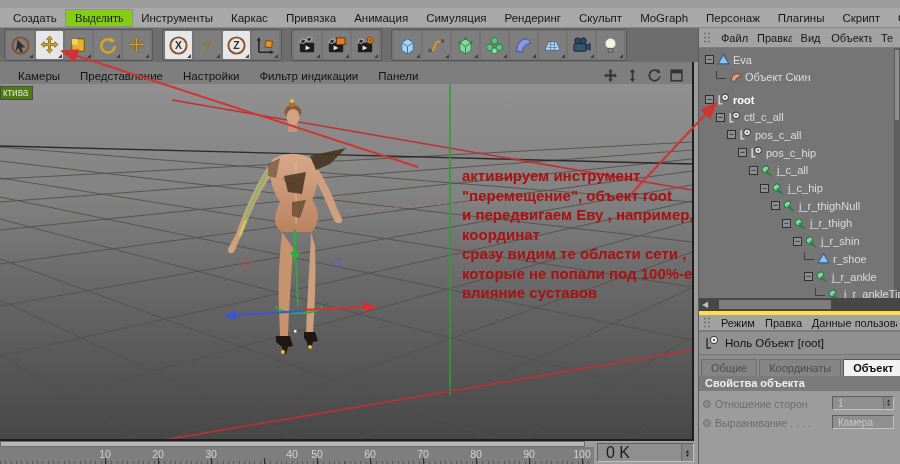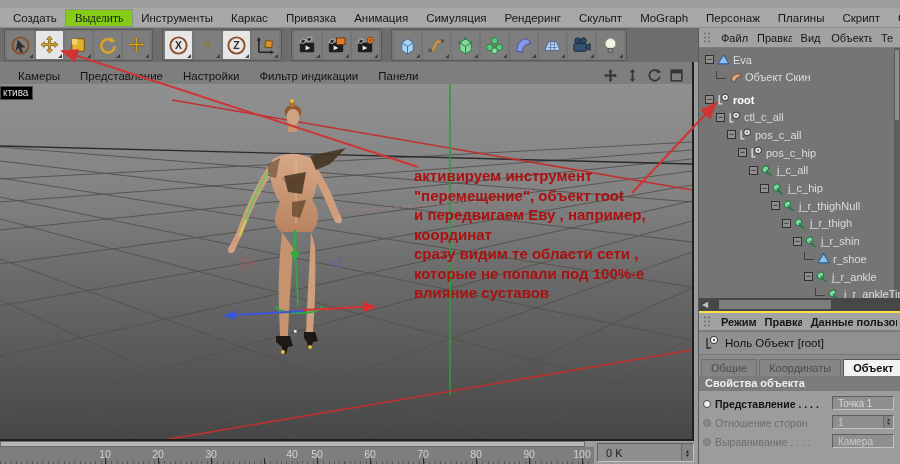--- a/index.html
+++ b/index.html
@@ -23,32 +23,32 @@
   .tb-btn.on{background:#e6e6e6;}
   .tb-btn::after{content:"";position:absolute;right:1px;bottom:1px;border-left:4px solid transparent;border-bottom:4px solid #3f3f3f;}
 
   
   .vp-area{position:absolute;left:0;top:62px;width:694px;height:379px;border-right:2px solid #1f1f1f;border-bottom:2px solid #1f1f1f;box-sizing:border-box;background:#6f6f6f;}
   .vp-menubar{position:absolute;left:0;top:0;width:692px;height:32px;background:#7e7e7e;border-bottom:5px solid #701a75;display:flex;align-items:center;padding:0 8px;box-sizing:border-box;}
   .vp-mi{padding:2px 10px;font-size:11.5px;color:#141414;white-space:nowrap;}
   .vp-nav{margin-left:auto;display:flex;gap:7px;align-items:center;}
   .vp-nav span{width:15px;height:15px;display:flex;}
   .vp-canvas{position:absolute;left:0;top:22px;width:692px;height:355px;overflow:hidden;}
-  .vp-label{position:absolute;left:0;top:2px;background:#000000;border:1px solid #4a4a4a;color:#dedede;font-size:10px;padding:0 4px 1px 2px;z-index:5;}
+  .vp-label{position:absolute;left:0;top:2px;background:#4d7c0f;border:1px solid #4a4a4a;color:#dedede;font-size:10px;padding:0 4px 1px 2px;z-index:5;}
 
   
   .annotation{position:absolute;left:414px;top:82px;z-index:6;font-size:15px;font-weight:bold;line-height:19.5px;white-space:nowrap;}
 
   .arrows-overlay{position:absolute;left:0;top:0;width:900px;height:464px;z-index:50;pointer-events:none;}
 
   
   .right-panel{position:absolute;left:698px;top:28px;width:202px;height:436px;background:#7a7a7a;border-left:1px solid #5a5a5a;box-sizing:border-box;}
   .om-menubar,.am-menubar{position:absolute;left:0;width:201px;height:20px;background:#a2a2a2;border-bottom:1px solid #7d7d7d;display:flex;align-items:center;gap:2px;padding:0 3px;box-sizing:border-box;}
   .om-menubar{top:0;}
-  .am-menubar{top:283px;border-top:2px solid #fde047;font-weight:bold;}
+  .am-menubar{top:283px;border-top:4px solid #fde047;}
   .pm-item{padding:2px 7px;font-size:11px;color:#161616;white-space:nowrap;overflow:hidden;}
   .grip{width:10px;height:14px;display:flex;}
 
   .om-tree{position:absolute;left:0;top:20px;width:201px;height:250px;background:#757575;overflow:hidden;}
   .tree-row{position:absolute;display:flex;align-items:center;gap:3px;height:15px;white-space:nowrap;}
   .tw{width:9px;height:9px;flex:0 0 9px;}
   .tw.box{background:#8f8f8f;border:1px solid #2f2f2f;color:#111;font-size:9px;line-height:7px;text-align:center;box-sizing:border-box;}
   .tw.leaf{border-left:1px solid #3f3f3f;border-bottom:1px solid #3f3f3f;width:7px;height:7px;margin-top:-5px;}
   .ticon{width:13px;height:13px;display:flex;}
   .ticon svg{width:13px;height:13px;}
@@ -79,21 +79,21 @@
   .ctl .val{flex:1;font-size:10px;color:#c9c9c9;padding-left:5px;white-space:nowrap;overflow:hidden;}
   .arow.en .ctl .val{color:#d8d8d8;}
   .stepper{width:9px;height:100%;border-left:1px solid #6a6a6a;background:#858585;display:flex;flex-direction:column;align-items:center;justify-content:center;font-size:4.5px;line-height:4px;color:#222;}
 
   
   .tl-scrollstrip{position:absolute;left:0;top:441px;width:585px;height:6px;background:#b6b6b6;border:1px solid #6a6a6a;box-sizing:border-box;}
   .tl-ruler{position:absolute;left:0;top:447px;width:594px;height:17px;background:#7e7e7e;background-image:repeating-linear-gradient(90deg,#5c5c5c 0 1px,rgba(0,0,0,0) 1px 5.3px);background-size:100% 3px;background-position:0 100%;background-repeat:no-repeat;}
   .tl-num{position:absolute;top:1px;transform:translateX(-50%);font-size:10.5px;color:#d2d2d2;}
   .tl-maj{position:absolute;bottom:0;width:1px;height:6px;background:#2e2e2e;}
   .framebox{position:absolute;left:597px;top:443px;width:97px;height:19px;background:#8f8f8f;border:1px solid;border-color:#5f5f5f #c2c2c2 #c2c2c2 #5f5f5f;box-sizing:border-box;display:flex;align-items:center;}
-  .framebox .val{flex:1;font-size:11px;color:#1e1e1e;padding-left:8px;}
+  .framebox .val{flex:1;font-size:16px;color:#1e1e1e;padding-left:8px;}
   .framebox .stepper{width:11px;font-size:5px;}
 </style>
 </head>
 <body>
 
 <div id="app">
 
 
   <div class="menubar">
       <span class="mi">Создать</span>
@@ -369,21 +369,21 @@
           <polygon points="290,168 300,168 295,178" fill="#2fae3f"></polygon>
           <line x1="296" y1="178" x2="298" y2="222" stroke="#2fae3f" stroke-width="1.5"></line>
           <path d="M276,222 A23,7 0 0 0 322,222" fill="none" stroke="#2fae3f" stroke-width="2"></path>
           <line x1="302" y1="226" x2="364" y2="223" stroke="#d83030" stroke-width="2"></line>
           <polygon points="364,218 377,223 364,228" fill="#d83030"></polygon>
           <line x1="304" y1="227" x2="236" y2="231" stroke="#3b55d6" stroke-width="2"></line>
           <polygon points="236,226 223,232 236,236" fill="#3b55d6"></polygon>
         </g>
       </svg>
       <div class="vp-label">ктива</div>
-      <div class="annotation" style="color: rgb(171, 17, 17);">
+      <div class="annotation" style="color: rgb(171, 17, 17); margin-left: 48px;">
           <div class="an-line">активируем инструмент</div>
           <div class="an-line">"перемещение", объект root</div>
           <div class="an-line">и передвигаем Еву , например,</div>
           <div class="an-line">координат</div>
           <div class="an-line">сразу видим те области сети ,</div>
           <div class="an-line">которые не попали под 100%-е</div>
           <div class="an-line">влияние суставов</div>
         </div>
     </div>
   </div>
@@ -577,27 +577,20 @@
         </svg>
       <span>Ноль Объект [root]</span>
     </div>
     <div class="am-tabs">
         <span class="tab">Общие</span>
         <span class="tab">Координаты</span>
         <span class="tab active">Объект</span>
       </div>
     <div class="am-section">Свойства объекта</div>
     <div class="am-rows">
-        <div class="arow en">
-          <span class="radio on"></span>
-          <span class="alabel">Представление . . . .</span>
-          <div class="ctl">
-            <span class="val">Точка 1</span>
-          </div>
-        </div>
         <div class="arow dis">
           <span class="radio off"></span>
           <span class="alabel">Отношение сторон</span>
           <div class="ctl">
             <span class="val">1</span>
             <span class="stepper">▲<br>▼</span>
           </div>
         </div>
         <div class="arow dis">
           <span class="radio off"></span>

